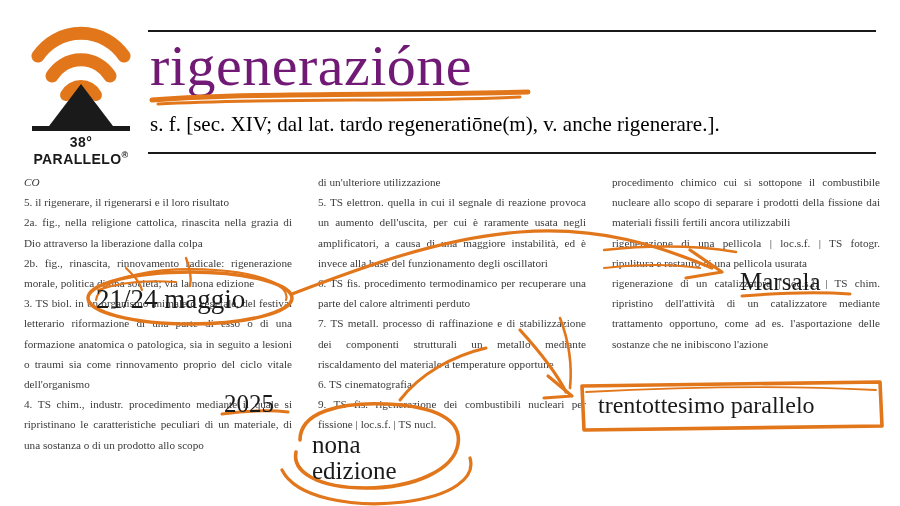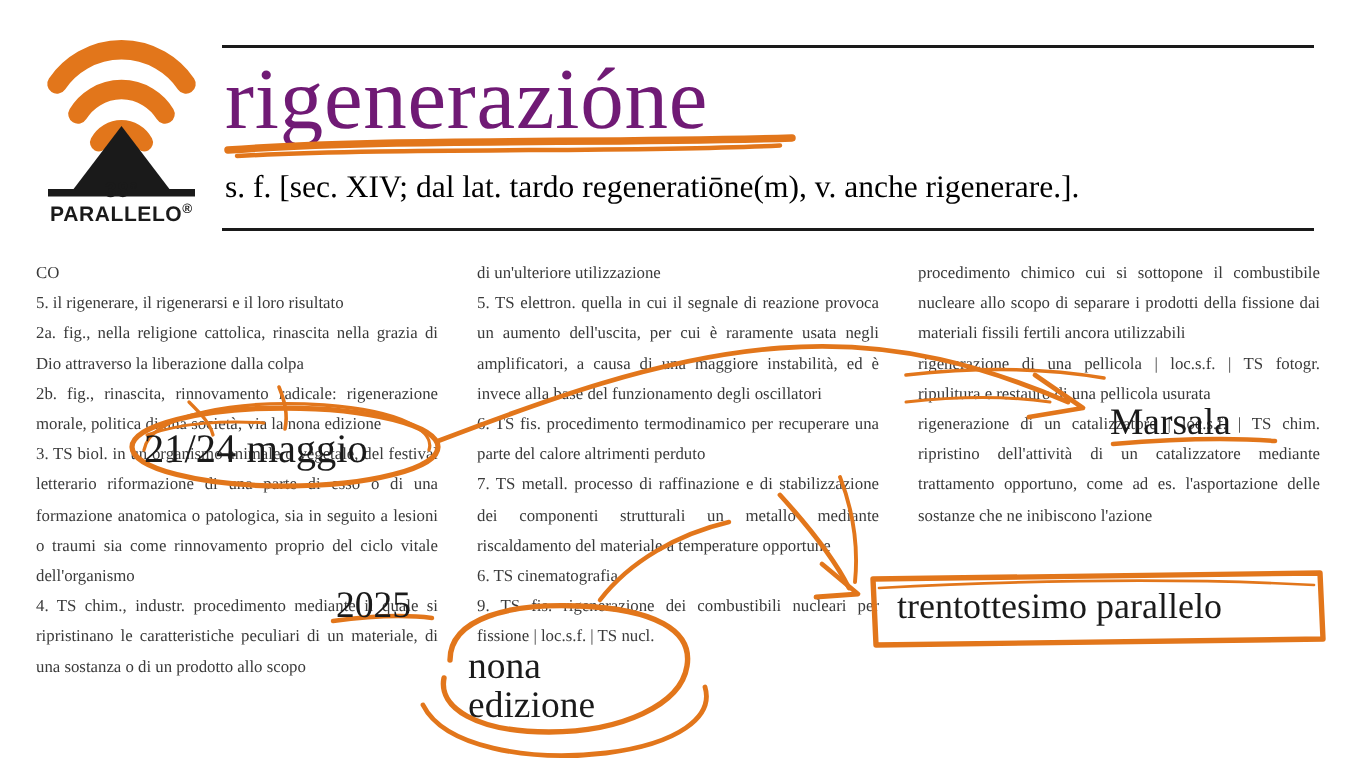--- a/index.html
+++ b/index.html
@@ -21,21 +21,21 @@
     position: absolute;
     left: 26px;
     top: 22px;
     width: 110px;
     height: 128px;
   }
   .logo svg { display: block; }
   .logo-text {
     position: absolute;
     left: 0;
-    top: 96px;
+    top: 112px;
     width: 110px;
     text-align: center;
     font-family: "Liberation Sans", sans-serif;
     font-weight: bold;
     font-size: 14px;
     letter-spacing: 0.4px;
     color: #1a1a1a;
   }
   .logo-text sup {
     font-size: 9px;
@@ -94,20 +94,21 @@
     font-size: 11.2px;
     line-height: 20.2px;
     text-align: justify;
     hyphens: auto;
   }
   .col p {
     margin: 0;
   }
   .col .lead {
     text-transform: none;
+    font-style: italic;
   }
 
   
   .annot-layer {
     position: absolute;
     left: 0;
     top: 0;
     width: 900px;
     height: 506px;
     pointer-events: none;

